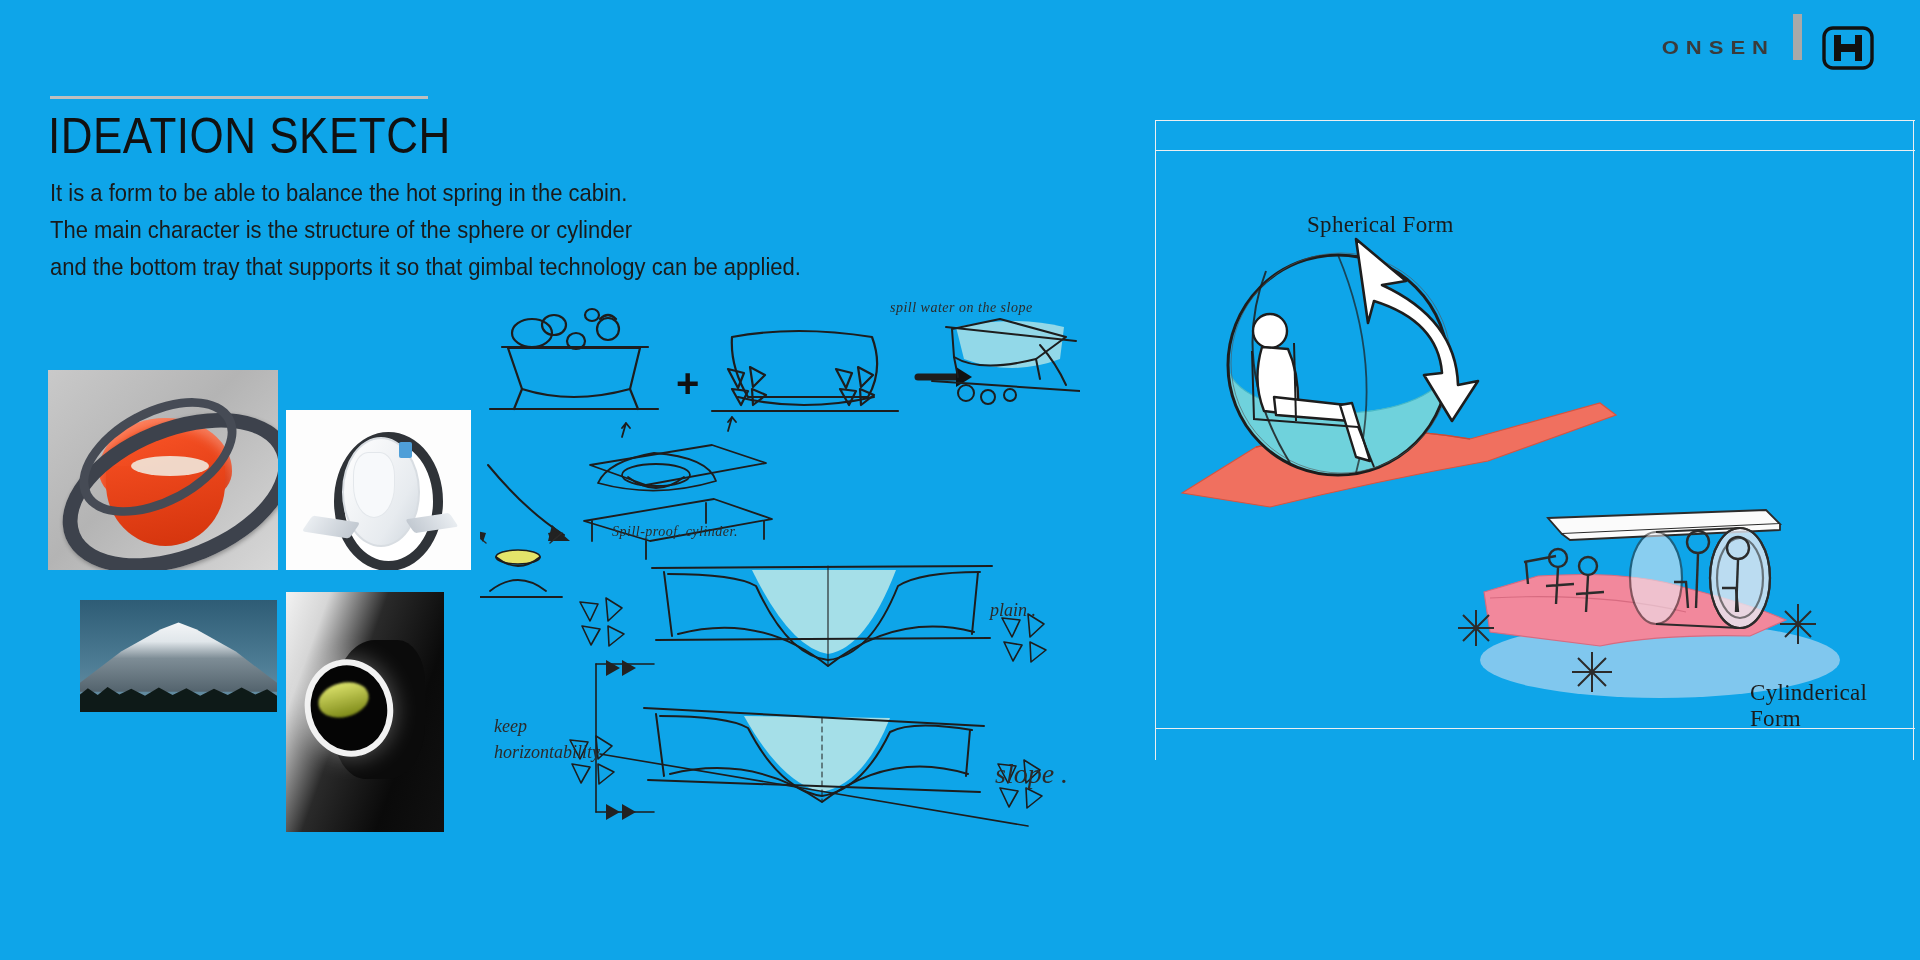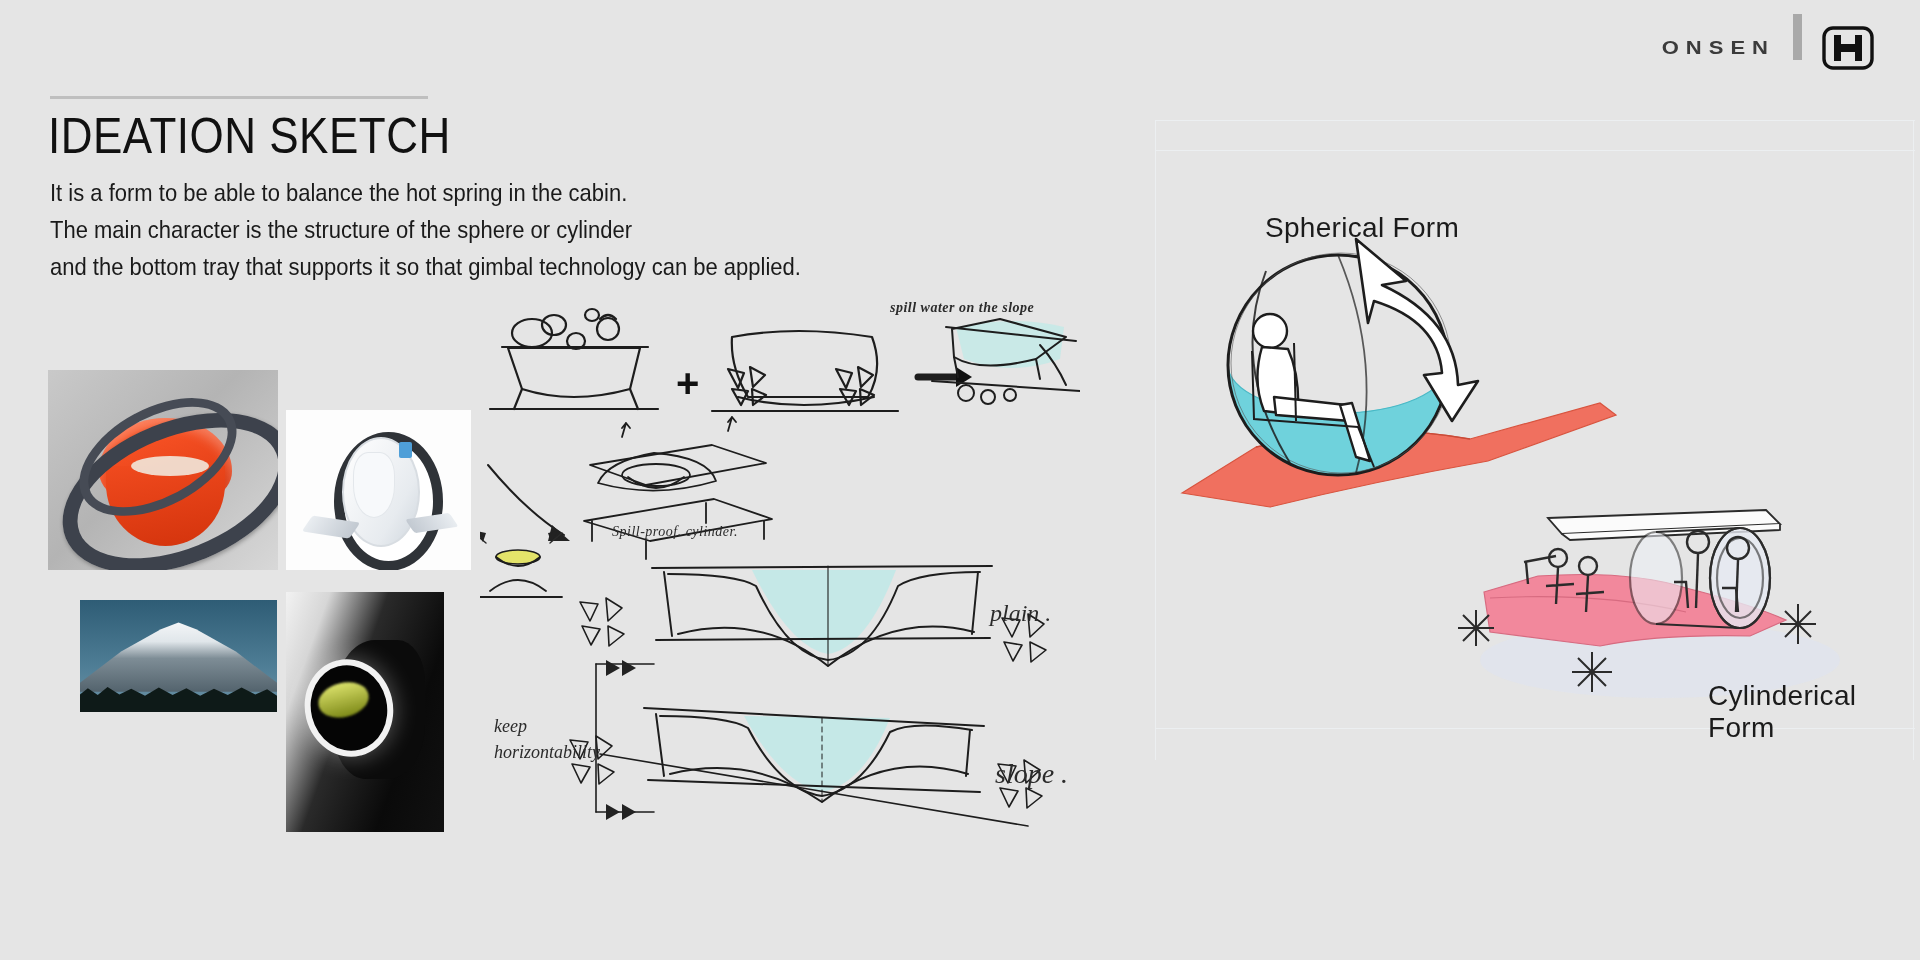--- a/index.html
+++ b/index.html
@@ -3,21 +3,21 @@
 <meta charset="utf-8">
 <style>
   html,body{margin:0;padding:0;}
   body{
     width:1920px;height:960px;
     background:#ffffff;
     font-family:"Liberation Sans", sans-serif;
     overflow:hidden;
     position:relative;
   }
-  .slide{position:absolute;inset:0;background:#e5e5e5;}
+  .slide{position:absolute;inset:0;background:#0ea5e9;}
 
   
   .brand{
     position:absolute;top:26px;right:46px;
     display:flex;align-items:center;gap:0px;
   }
   .brand-word{
     font-size:22px;letter-spacing:7px;font-weight:700;
     color:#3b3b3b;line-height:1;
     font-family:"Liberation Sans", sans-serif;
@@ -115,22 +115,22 @@
   .inkthin{stroke:#2b2b2b;fill:none;stroke-width:1.4;stroke-linecap:round;}
   .water{fill:#bfe9e7;}
 
   
   .right-panel{position:absolute;left:1155px;top:120px;width:760px;height:640px;}
   .guide{position:absolute;background:#eceff1;}
   .gv{width:1px;height:100%;top:0;}
   .gh{height:1px;width:100%;left:0;}
 
   .lbl{
-    position:absolute;font-size:28px;color:#1b1b1b;
-    font-family:Liberation Sans, sans-serif;letter-spacing:.3px;
+    position:absolute;font-size:23px;color:#1b1b1b;
+    font-family:Liberation Serif, serif;letter-spacing:.3px;margin-left:42px;
   }
   .lbl-sph{left:1265px;top:212px;}
   .lbl-cyl{left:1708px;top:680px;}
 </style>
 </head>
 <body>
 
 <div class="slide">
 
   <div class="brand">
@@ -249,21 +249,21 @@
         <path d="M474 72 L478 92 M556 74 L560 94"></path>
         <path d="M452 96 L600 106"></path>
         <path d="M560 60 q16 18 26 40"></path>
         <circle cx="486" cy="108" r="8"></circle>
           <circle cx="508" cy="112" r="7"></circle>
         <circle cx="530" cy="110" r="6"></circle>
       </g>
     </g>
   </svg>
 
-  <div class="hand" style="position:absolute;left:890px;top:300px;font-size:14px;letter-spacing:.5px;font-weight:bold;">spill water on the slope</div>
+  <div class="hand" style="position:absolute;left:890px;top:300px;font-size:14px;letter-spacing:.5px;">spill water on the slope</div>
 
   <div class="hand" style="position:absolute;left:612px;top:524px;font-size:14px;letter-spacing:.5px;">Spill-proof. cylinder.</div>
 
   <svg class="sketch" style="left:560px;top:540px;width:540px;height:290px;" viewBox="0 0 540 290">
 
     <g>
       <path d="M192 30 Q230 108 268 114 Q306 108 336 30 Z" class="water" opacity=".85"></path>
       <g class="ink" stroke-width="2">
         <path d="M92 28 L432 26"></path>
         <path d="M108 34 Q176 34 196 46 Q228 116 268 120 Q310 116 338 46 Q360 32 420 32"></path>
@@ -305,21 +305,21 @@
       <g class="ink" stroke-width="1.6">
         <path d="M438 224 l18 2 l-8 17 z"></path>
           <path d="M464 220 l16 10 l-14 13 z"></path>
         <path d="M440 248 l18 3 l-9 16 z"></path>
           <path d="M466 248 l16 8 l-15 12 z"></path>
       </g>
       <path d="M40 214 L468 286" class="ink" stroke-width="1.6"></path>
     </g>
   </svg>
 
-  <div class="hand" style="position:absolute;left:990px;top:600px;font-size:24px;">plain .</div>
+  <div class="hand" style="position:absolute;left:990px;top:600px;font-size:18px;">plain .</div>
   <div class="hand" style="position:absolute;left:995px;top:758px;font-size:28px;">slope .</div>
 
   <svg class="sketch" style="left:580px;top:660px;width:80px;height:160px;" viewBox="0 0 80 160">
     <path d="M16 4 L16 152" class="ink" stroke-width="1.6"></path>
     <path d="M16 4 L74 4 M16 152 L74 152" class="ink" stroke-width="1.6"></path>
     <path d="M36 -2 l14 8 l-14 8 z M52 -2 l14 8 l-14 8 z" fill="#222" transform="translate(-10,2)"></path>
     <path d="M36 144 l14 8 l-14 8 z M52 144 l14 8 l-14 8 z" fill="#222" transform="translate(-10,0)"></path>
   </svg>
   <div class="hand" style="position:absolute;left:494px;top:713px;font-size:18px;line-height:1.45;">
     <div>keep</div>

